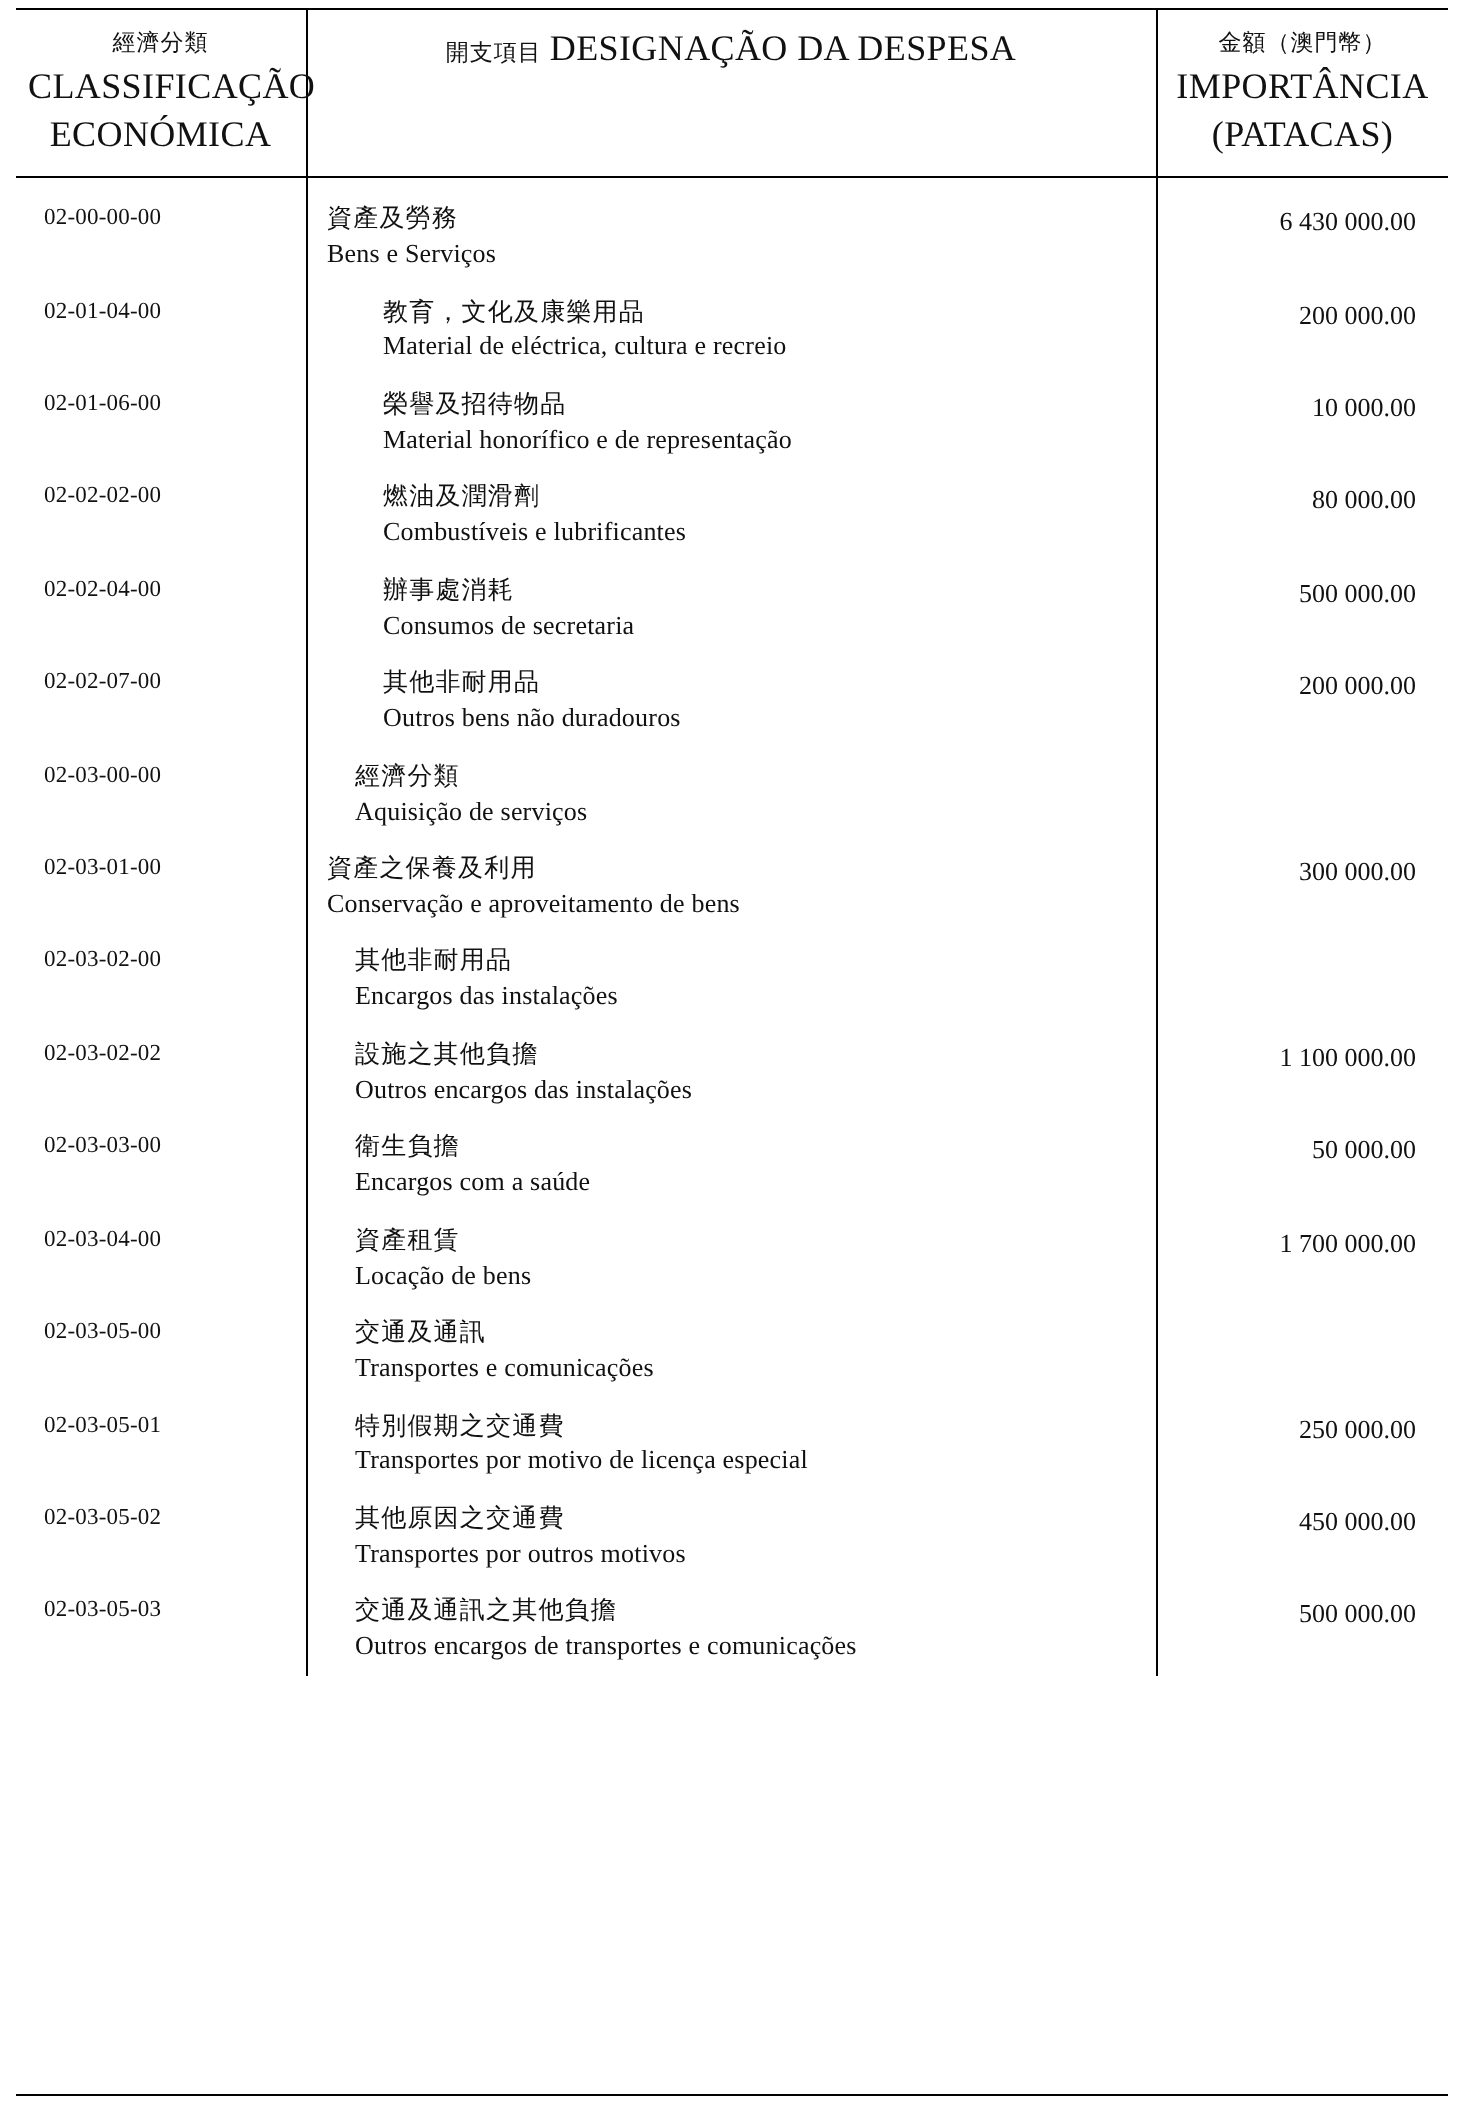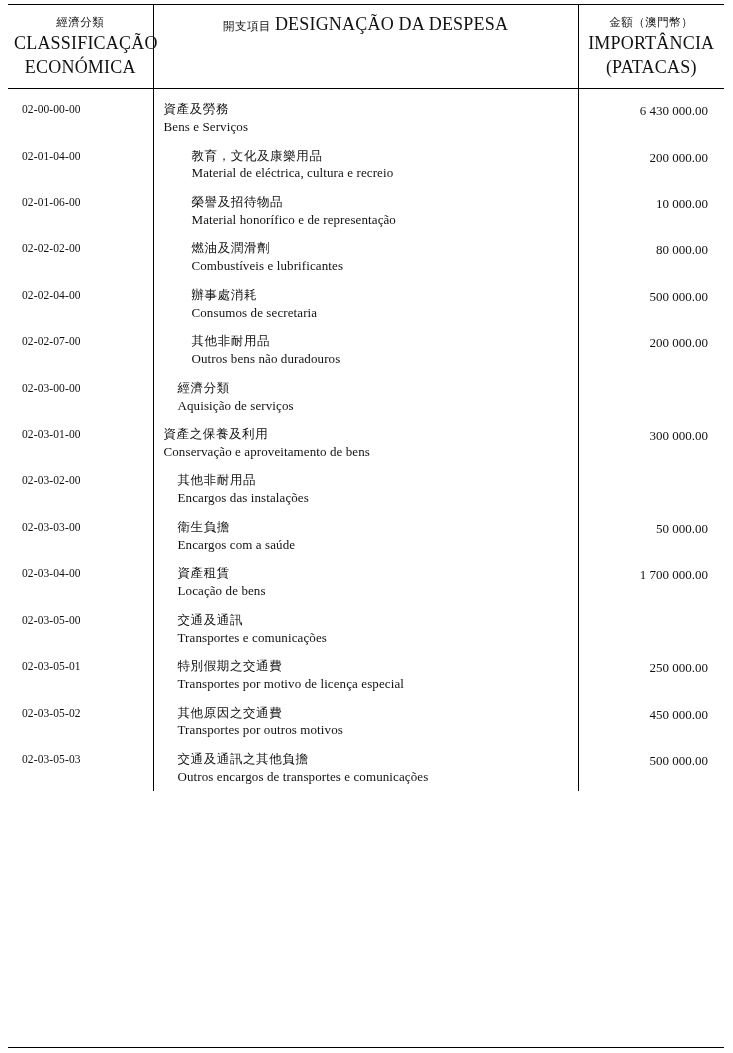--- a/index.html
+++ b/index.html
@@ -219,20 +219,30 @@
           <td class="code">02-03-02-00</td>
           <td class="desc">
             <div class="ind1">
               <span class="cn">其他非耐用品</span>
               <span class="pt">Encargos das instalações</span>
             </div>
           </td>
           <td class="amt"></td>
         </tr>
         <tr>
+          <td class="code">02-03-02-02</td>
+          <td class="desc">
+            <div class="ind1">
+              <span class="cn">設施之其他負擔</span>
+              <span class="pt">Outros encargos das instalações</span>
+            </div>
+          </td>
+          <td class="amt">1 100 000.00</td>
+        </tr>
+        <tr>
           <td class="code">02-03-03-00</td>
           <td class="desc">
             <div class="ind1">
               <span class="cn">衛生負擔</span>
               <span class="pt">Encargos com a saúde</span>
             </div>
           </td>
           <td class="amt">50 000.00</td>
         </tr>
         <tr>

